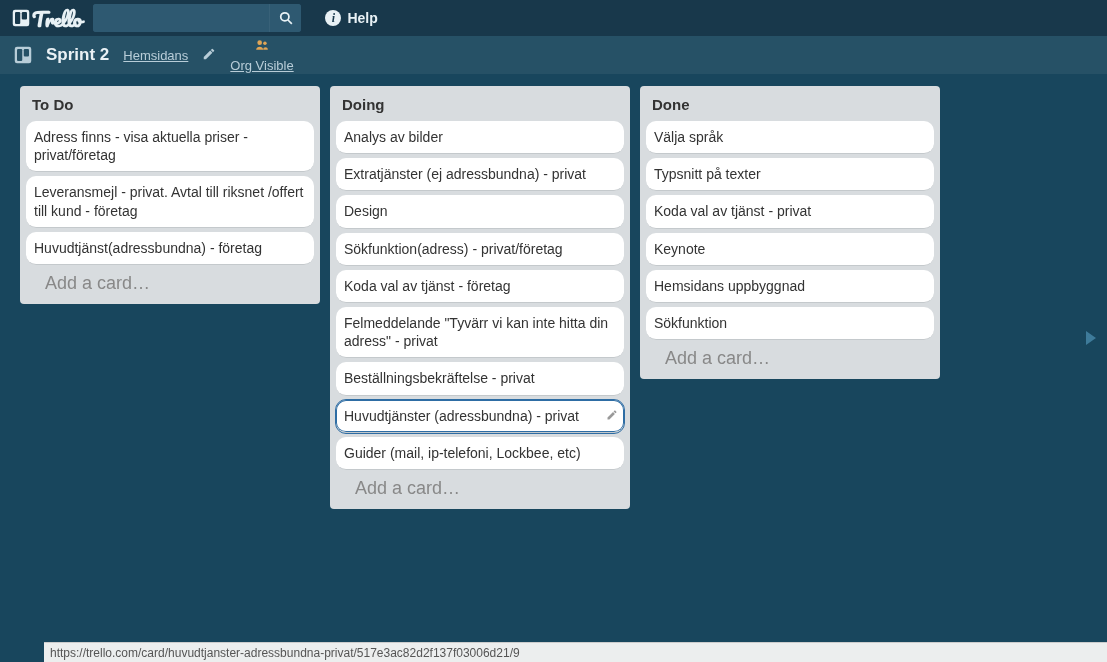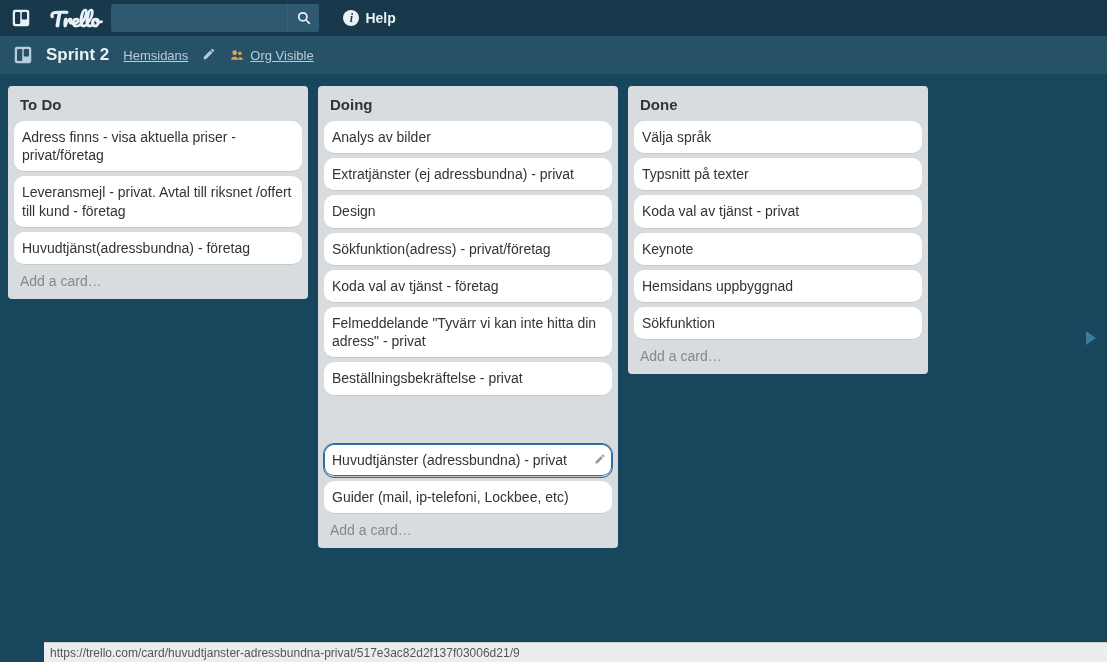--- a/index.html
+++ b/index.html
@@ -28,21 +28,21 @@
     padding: 0 8px;
     gap: 8px;
   }
   .logo {
     color: #e8f1f5;
     font-family: "Pacifico", cursive;
     font-weight: bold;
     font-size: 20px;
     display: flex;
     align-items: center;
-    gap: 20px;
+    gap: 2px;
     padding: 0 4px;
     letter-spacing: -0.5px;
   }
   .logo svg { width: 18px; height: 18px; }
   .search-wrap {
     display: flex;
     align-items: center;
     background: #2e5971;
     border-radius: 3px;
     overflow: hidden;
@@ -109,29 +109,29 @@
   }
   .board-sub a {
     color: #b8cdd8;
     font-size: 13px;
     text-decoration: underline;
     cursor: pointer;
   }
   .pencil-icon { color:#b8cdd8; cursor:pointer; }
   .visibility {
     display:flex; align-items:center; gap:6px;
-    color:#b8cdd8; font-size:13px;
+    color:#b8cdd8; font-size:13px;flex-direction:column;
   }
   .visibility a { color:#b8cdd8; text-decoration: underline; cursor:pointer;}
 
   
   .board {
     flex:1;
     position: relative;
-    padding: 12px 8px;
+    padding: 12px 20px;
     display: flex;
     align-items: flex-start;
     gap: 10px;
     overflow-x: auto;
     background: #18465d;
   }
   .list {
     width: 300px;
     background: #d8dcdf;
     border-radius: 4px;
@@ -153,31 +153,31 @@
     padding: 7px 8px;
     font-size: 14px;
     color: #333;
     cursor: pointer;
     position: relative;
     line-height: 1.3;
   }
   .card.hovered {
     outline: 1px solid #2e6da4;
     box-shadow: inset 0 0 0 1px #2e6da4;
-    margin-top: 44px;
   }
   .card.hovered .edit-dot {
     position:absolute; right:6px; top:50%; transform:translateY(-50%);
     color:#999;
   }
   .add-card {
     color:#888;
     padding: 8px 6px 6px 6px;
-    font-size: 14px;
+    font-size: 18px;
     cursor:pointer;
+    margin-left:13px;
   }
   .scroll-arrow {
     position:absolute;
     right:10px;
     top:50%;
     color:#3e7b9a;
     cursor:pointer;
     font-size:16px;
   }
 

